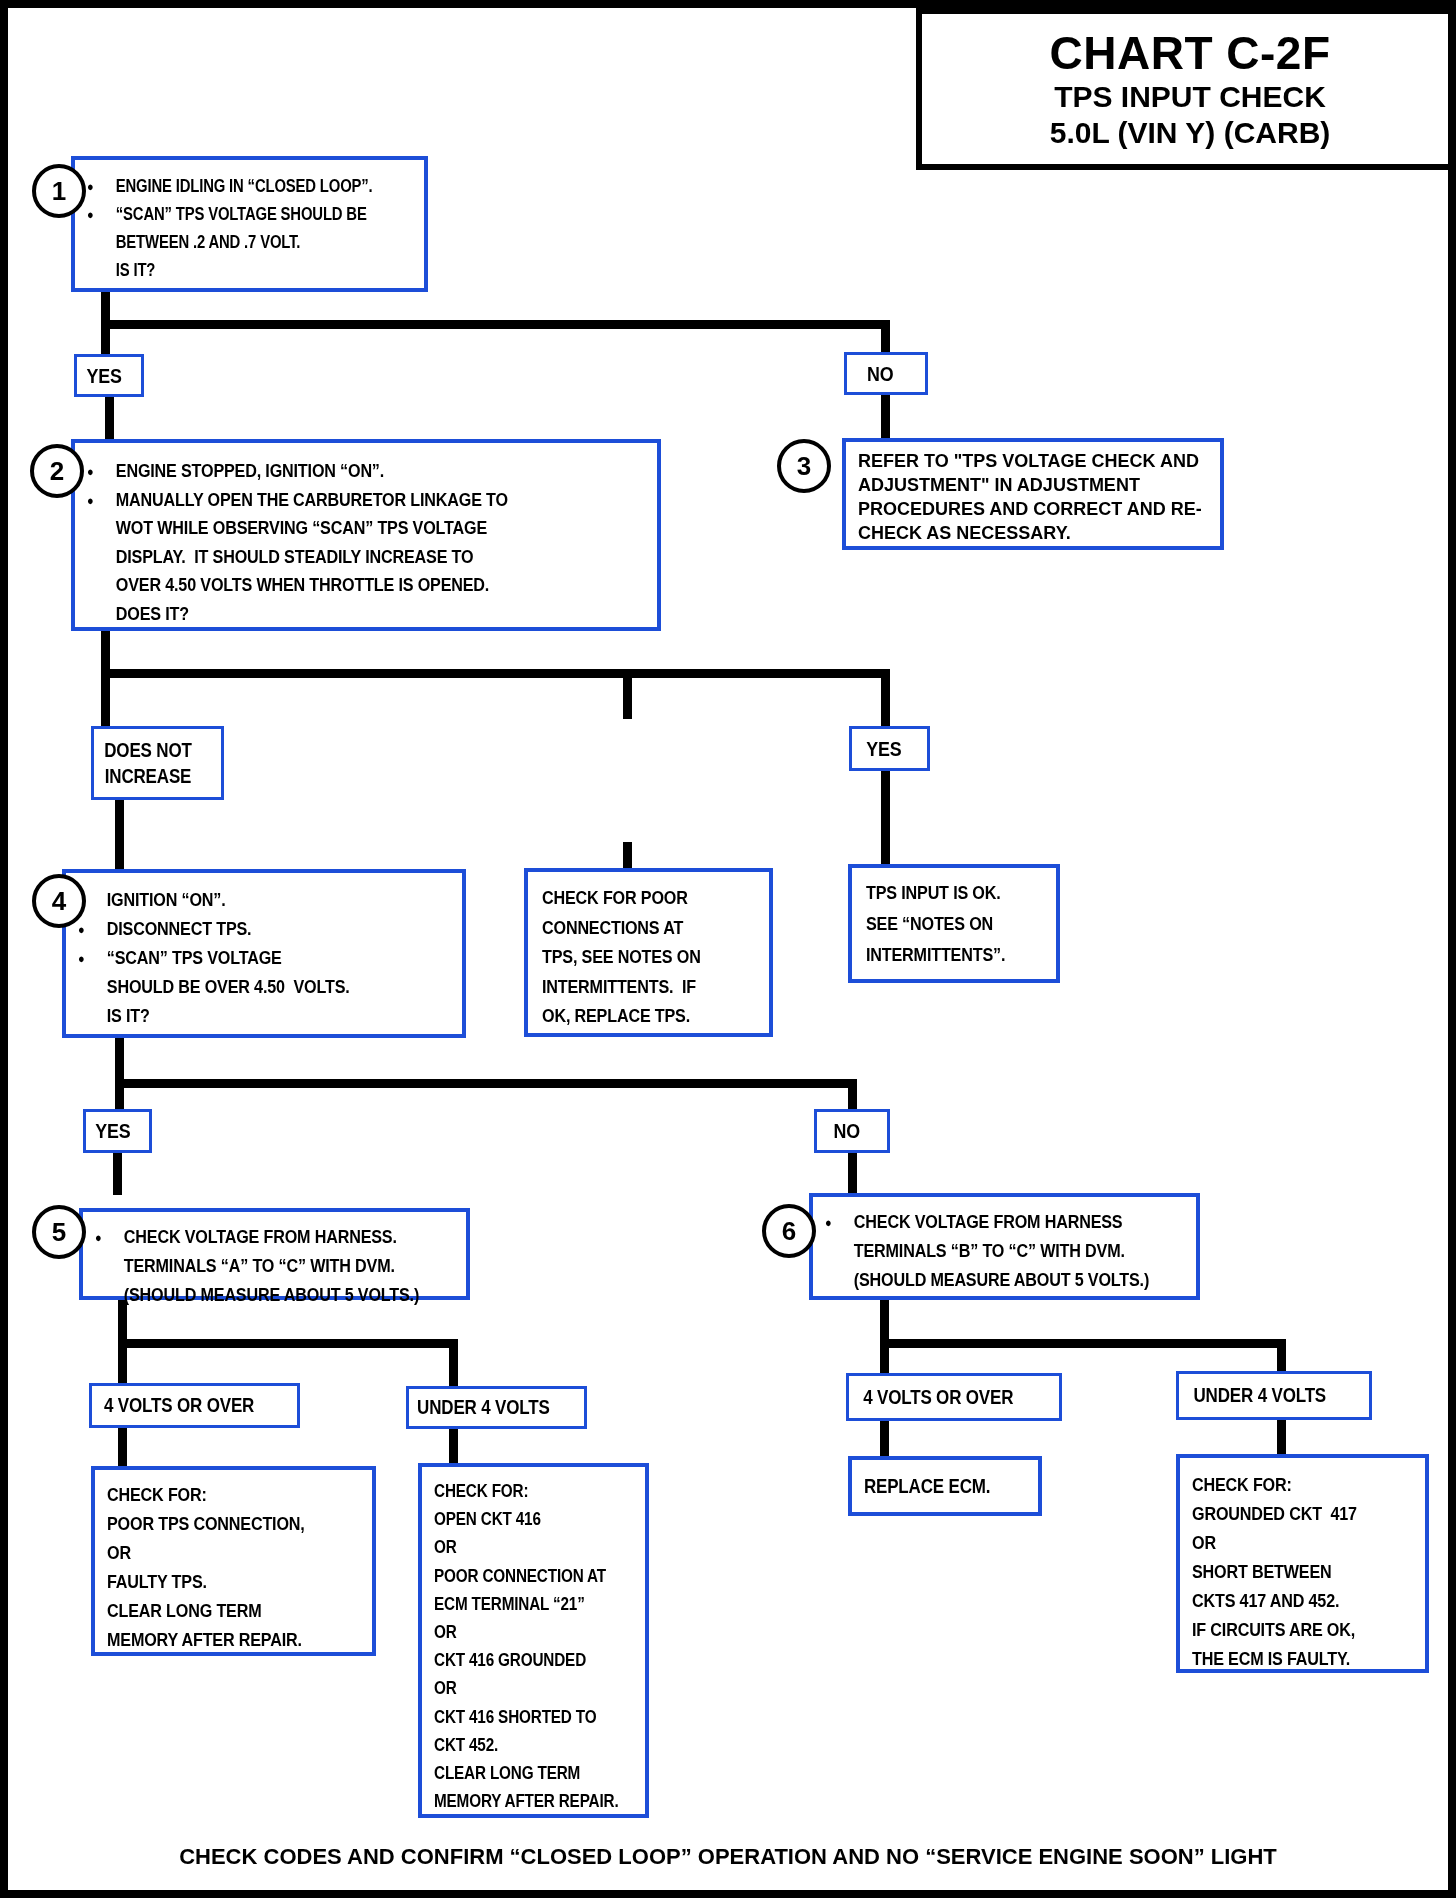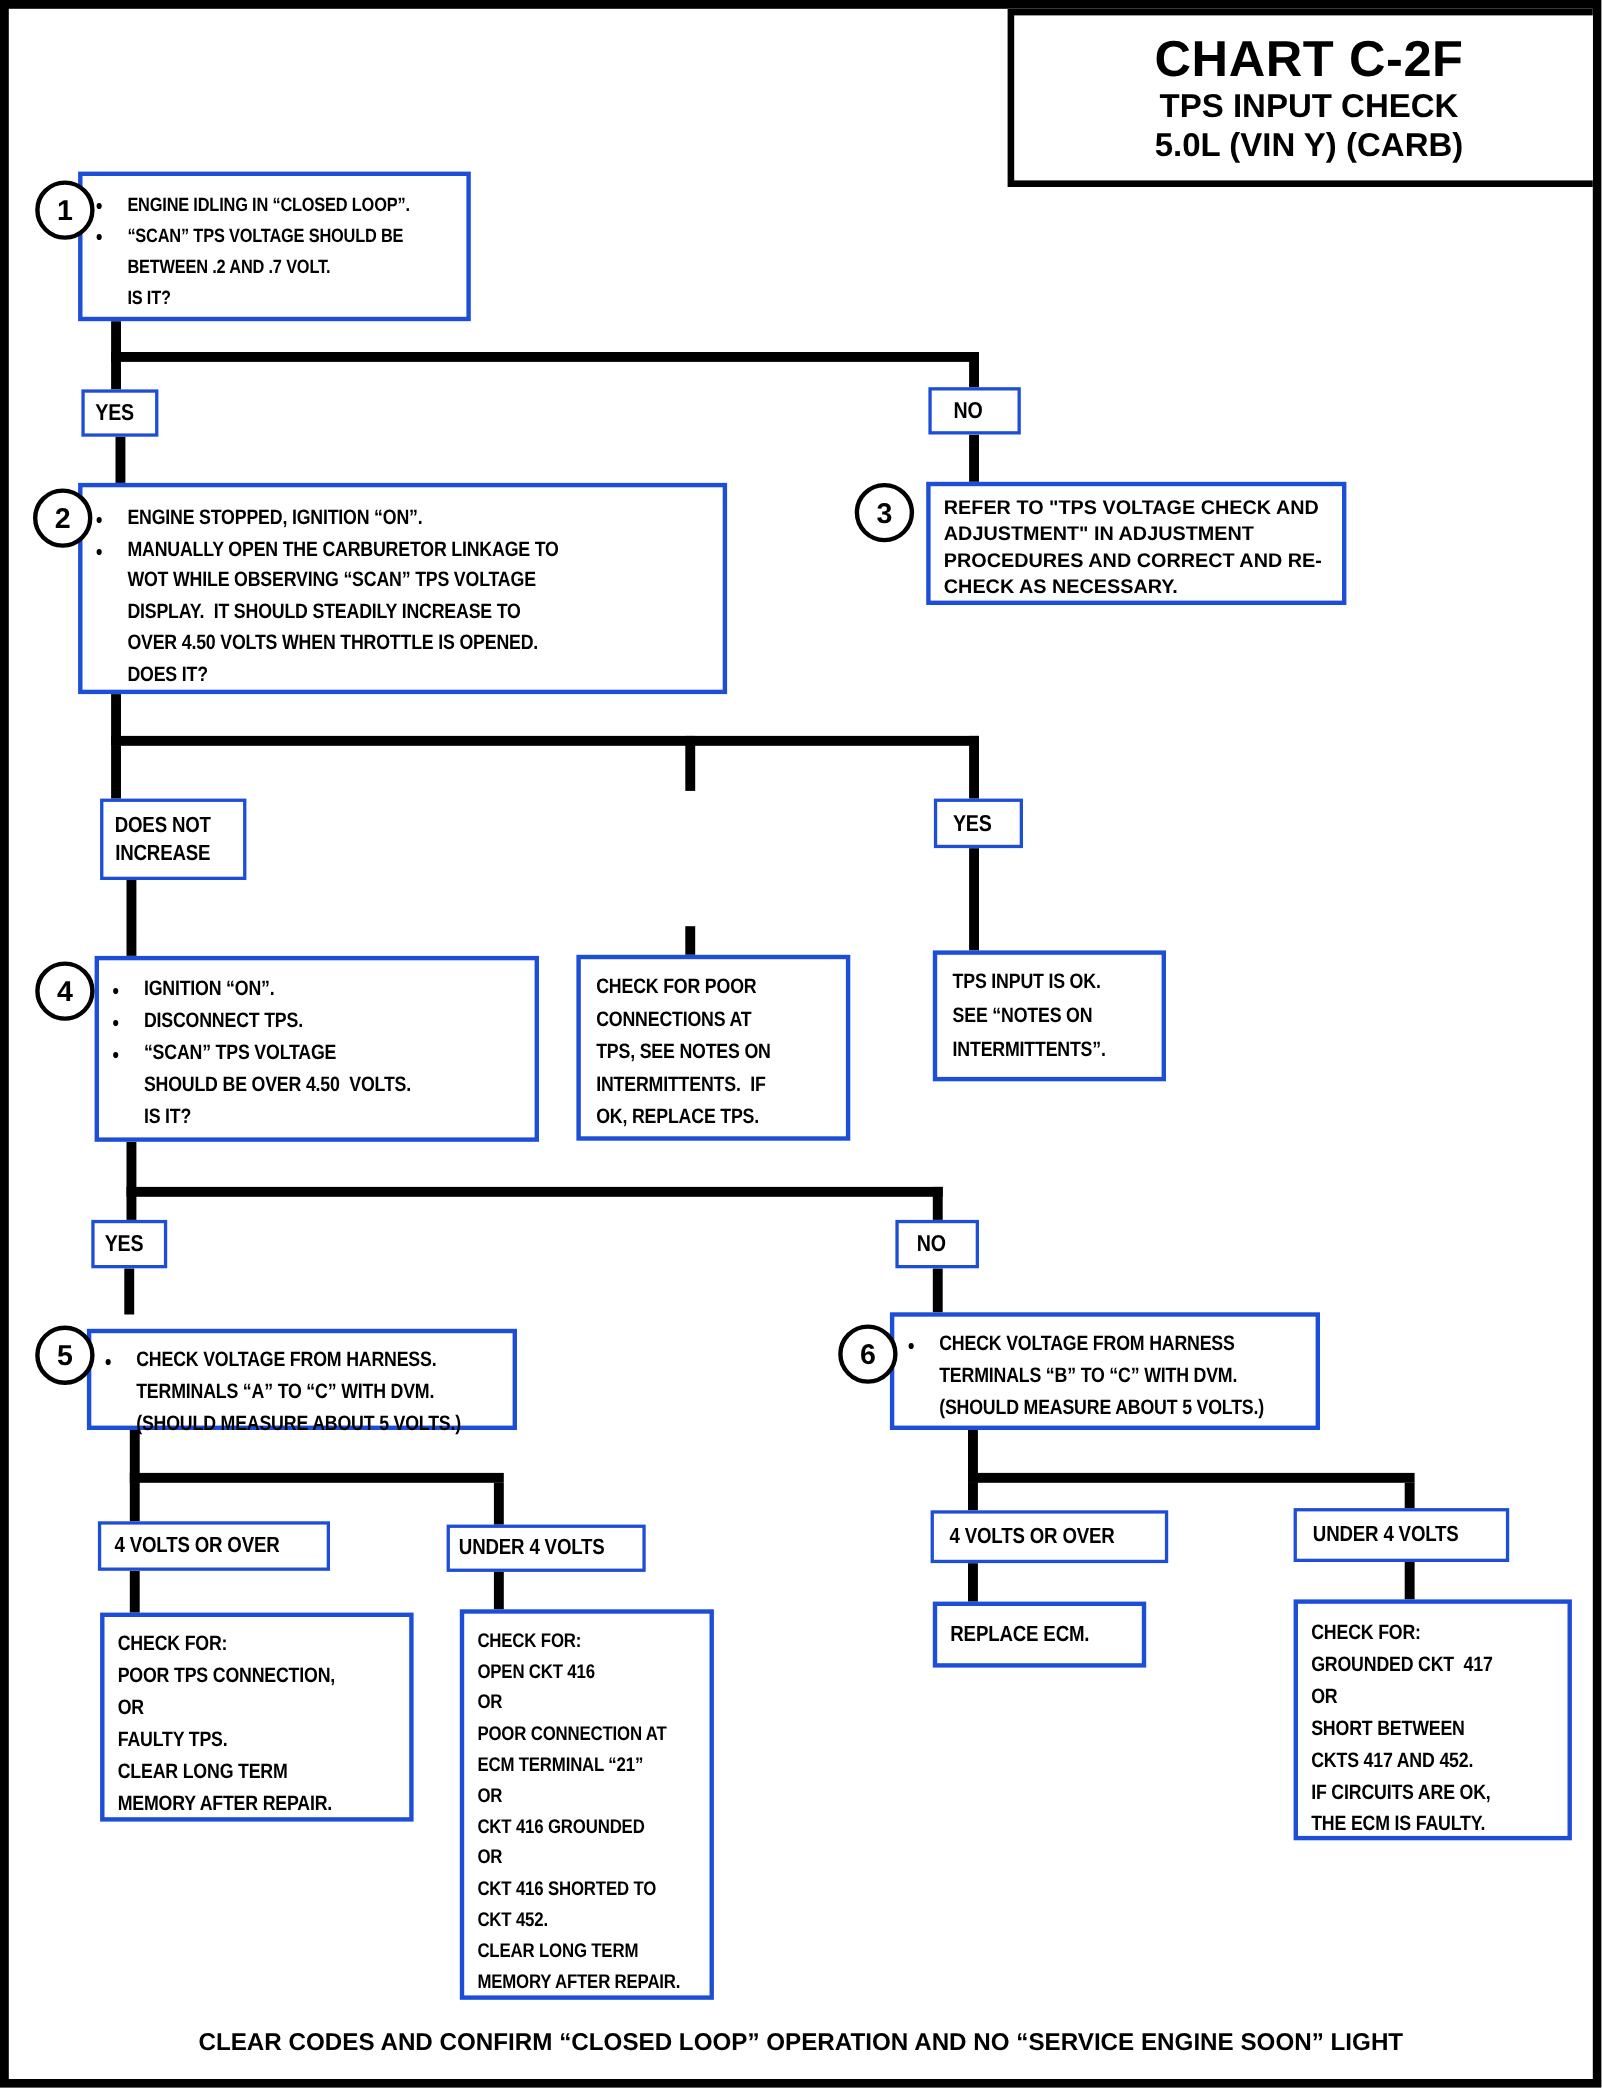--- a/index.html
+++ b/index.html
@@ -134,21 +134,21 @@
   </div>
 
   <div class="box lblbox z2" style="left:83px;top:718px;width:133px;height:74px;font-size:20px;line-height:26px">
     <div class="txt ctr pre">DOES NOT
 INCREASE</div>
   </div>
   <div class="box lblbox z2" style="left:841px;top:718px;width:81px;height:45px;font-size:21px">
     <div class="txt ctr">YES</div>
   </div>
 
-  <div class="box z2" style="left:78px;top:861px;width:404px;height:169px;font-size:19px;line-height:29px;padding:12px 6px 0 0">
+  <div class="box z2" style="left:54px;top:861px;width:404px;height:169px;font-size:19px;line-height:29px;padding:12px 6px 0 0">
     <div class="txt bullets">
         <div class="bi">IGNITION “ON”.</div>
         <div class="bi">DISCONNECT TPS.</div>
         <div class="bi">“SCAN” TPS VOLTAGE
 SHOULD BE OVER 4.50  VOLTS.
 IS IT?</div>
       </div>
   </div>
 
   <div class="box z2" style="left:516px;top:860px;width:249px;height:169px;font-size:19px;line-height:29.5px;padding:11px 4px 0 14px">
@@ -232,16 +232,16 @@
     <div class="txt pre">CHECK FOR:
 GROUNDED CKT  417
 OR
 SHORT BETWEEN
 CKTS 417 AND 452.
 IF CIRCUITS ARE OK,
 THE ECM IS FAULTY.</div>
   </div>
 
   <div class="footer">
-    <span class="txt-plain">CLEAR CODES AND CONFIRM “CLOSED LOOP” OPERATION AND NO “SERVICE ENGINE SOON” LIGHT</span>
+    <span class="txt-plain">CHECK CODES AND CONFIRM “CLOSED LOOP” OPERATION AND NO “SERVICE ENGINE SOON” LIGHT</span>
   </div>
 
 </div>
 
 </body></html>

